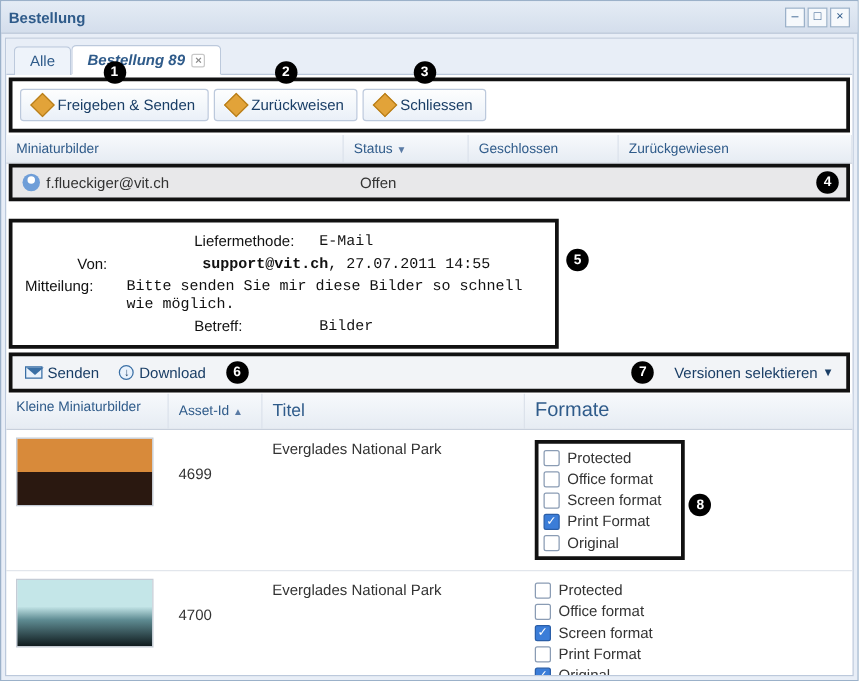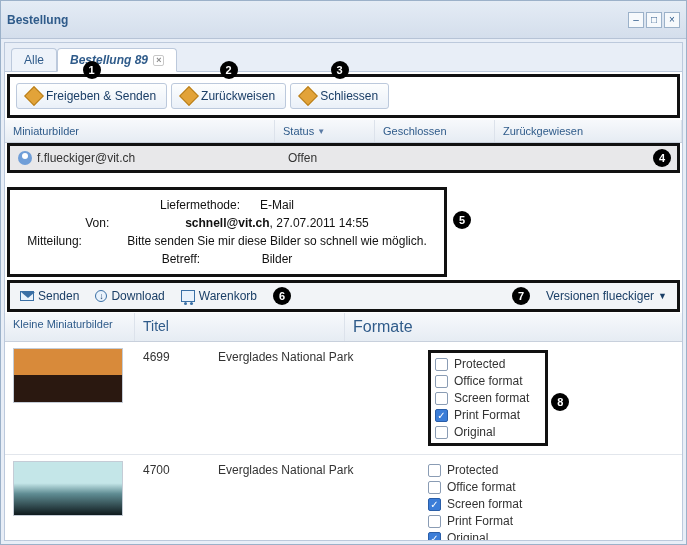--- a/index.html
+++ b/index.html
@@ -20,21 +20,21 @@
     display: flex;
     flex-direction: column;
   }
   .titlebar {
     background: linear-gradient(#e4ecf5, #d4deec);
     border-bottom: 1px solid #b6c3d6;
     padding: 3px 6px;
     display: flex;
     align-items: center;
     justify-content: space-between;
-    height: 38px;
+    height: 26px;
   }
   .titlebar-title {
     font-weight: bold;
     color: #2f5b8a;
     font-size: 12px;
   }
   .win-controls { display: flex; gap: 2px; }
   .wc-btn {
     width: 16px; height: 16px;
     border: 1px solid #9bb1c9;
@@ -47,21 +47,21 @@
     flex: 1;
     margin: 3px;
     background: #fff;
     border: 1px solid #bcc9dc;
     display: flex;
     flex-direction: column;
     overflow: hidden;
   }
   .tabs-row {
     display: flex;
-    align-items: flex-start;
+    align-items: center;
     padding-top: 4px;
     padding-left: 6px;
     background: #e8eef7;
     border-bottom: 1px solid #bcc9dc;
     gap: 0;
   }
   .tab {
     background: #eef3fa;
     border: 1px solid #bcc9dc;
     border-bottom: none;
@@ -167,21 +167,21 @@
   .sr-status { width: 100px; }
   .details-box {
     border: 3px solid #111;
     margin: 14px 2px 2px 2px;
     padding: 6px 10px;
     width: 440px;
     position: relative;
   }
   .details-row { display: flex; padding: 2px 0; font-size: 12px; justify-content: center; }
   .details-label { width: 100px; color: #111; }
-  .details-val { color: #111; }
+  .details-val { color: #111; font-family: Liberation Mono, monospace; }
   .action-bar {
     display: flex;
     align-items: center;
     justify-content: space-between;
     border: 3px solid #111;
     margin: 1px 2px;
     padding: 4px 6px;
     background: #f2f4f7;
     position: relative;
   }
@@ -215,21 +215,21 @@
     border-bottom: 1px solid #e2e6ec;
     padding: 6px 0;
   }
   .ar-thumb { width: 130px; padding: 0 8px; }
   .thumb {
     width: 110px; height: 55px;
     border: 1px solid #c4ccd6;
   }
   .thumb.sunset { background: linear-gradient(#d88a3a 50%, #2a1810 50%); }
   .thumb.sky { background: linear-gradient(#c4e6e8 40%, #5f8c93 60%, #0f1a1d 100%); }
-  .ar-asset { width: 75px; padding: 2px 8px; color:#333; }
+  .ar-asset { width: 75px; padding: 2px 8px; color:#333;margin-top:20px; }
   .ar-title { width: 210px; padding: 2px 8px; color:#333; }
   .ar-format { flex:1; padding: 2px 8px; }
   .format-box {
     display: inline-block;
     border: 3px solid #111;
     padding: 4px 16px 4px 4px;
     position: relative;
   }
   .format-list { display: flex; flex-direction: column; gap: 3px; }
   .fmt-item { display: flex; align-items: center; gap: 6px; color:#333; }
@@ -319,21 +319,21 @@
     </div>
 
     <div style="position:relative;">
       <div class="details-box">
         <div class="details-row">
           <span class="details-label">Liefermethode:</span>
           <span class="details-val">E-Mail</span>
         </div>
         <div class="details-row">
           <span class="details-label">Von:</span>
-          <span class="details-val"><b>schnell@vit.ch</b><span>, 27.07.2011 14:55</span></span>
+          <span class="details-val"><b>support@vit.ch</b><span>, 27.07.2011 14:55</span></span>
         </div>
         <div class="details-row">
           <span class="details-label">Mitteilung:</span>
           <span class="details-val">Bitte senden Sie mir diese Bilder so schnell wie möglich.</span>
         </div>
         <div class="details-row">
           <span class="details-label">Betreff:</span>
           <span class="details-val">Bilder</span>
         </div>
       </div>
@@ -345,41 +345,41 @@
     <div class="action-bar">
       <div class="action-left">
         <div class="abtn">
           <span class="mail-icon"></span>
           <span>Senden</span>
         </div>
         <div class="abtn">
           <span class="dl-icon">↓</span>
           <span>Download</span>
         </div>
-        <div class="abtn">
-          <span class="cart-icon"></span>
-          <span>Warenkorb</span>
-        </div>
         <div class="callout" style="position:static; margin-left:4px;">
             <span>6</span>
           </div>
       </div>
       <div class="action-left">
         <div class="callout" style="position:static; margin-right:4px;">
             <span>7</span>
           </div>
         <div class="abtn">
-          <span>Versionen flueckiger</span>
+          <span>Versionen selektieren</span>
           <span class="drop-icon">▼</span>
         </div>
       </div>
     </div>
 
     <div class="grid-head2">
       <div class="gh2-thumb">Kleine Miniaturbilder</div>
+      <div class="gh2-asset">
+        <span>Asset-Id</span>
+        <span class="sort-icon">▲</span>
+      </div>
       <div class="gh2-title">Titel</div>
       <div class="gh2-format">Formate</div>
     </div>
 
     <div class="scroll-content" id="asset-rows">
         <div class="asset-row">
           <div class="ar-thumb">
             <div class="thumb sunset"></div>
           </div>
           <div class="ar-asset">4699</div>

